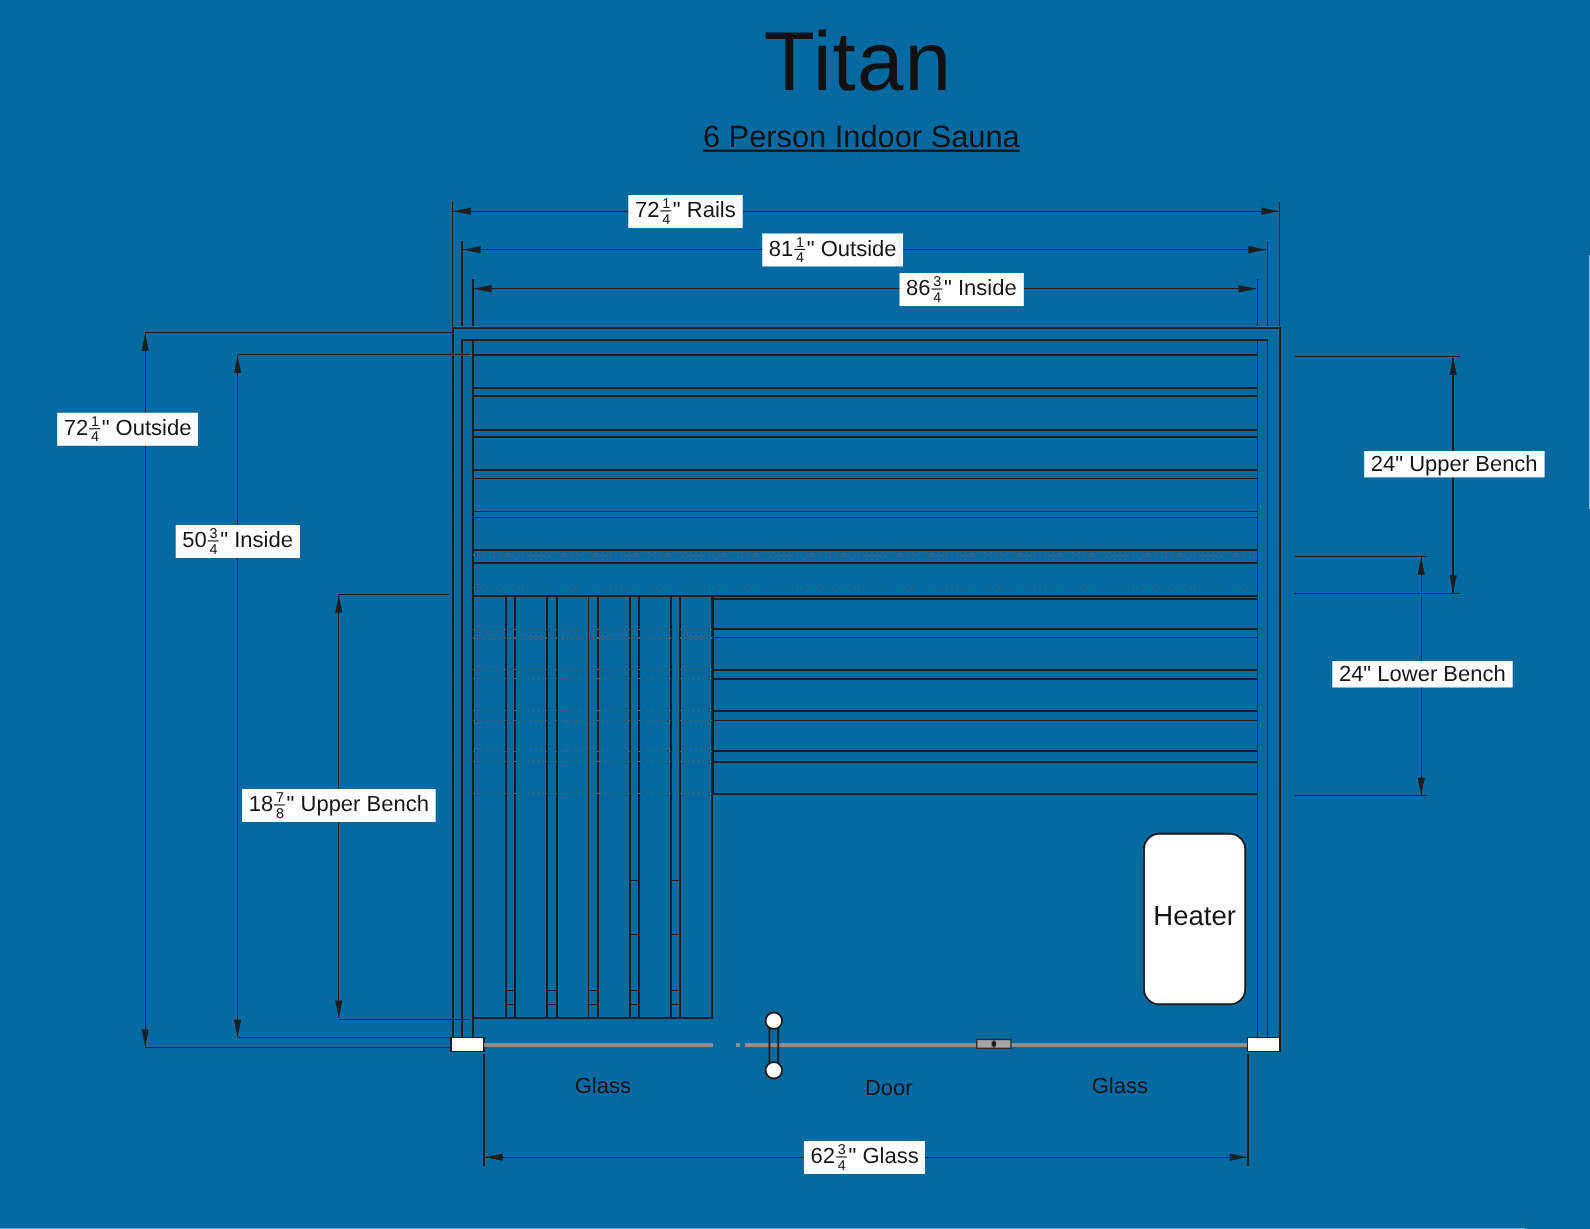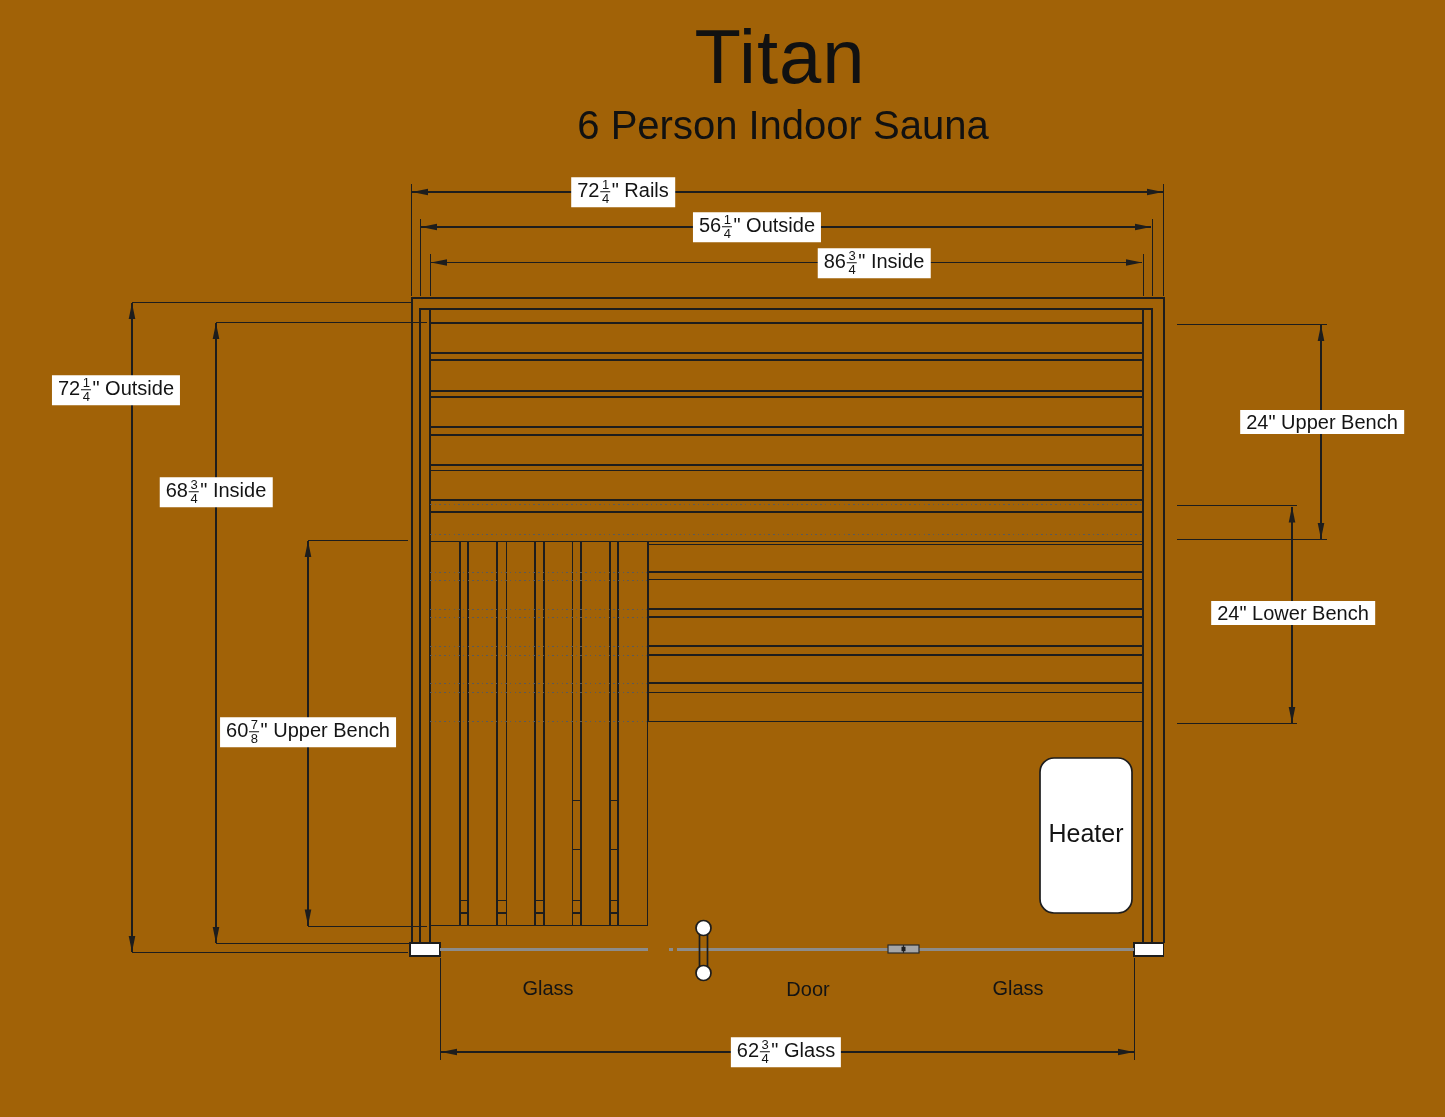--- a/index.html
+++ b/index.html
@@ -1,17 +1,17 @@
 <!DOCTYPE html>
 <html><head>
 <meta charset="utf-8">
 <style>
   html,body{margin:0;padding:0;background:#fff;}
   .canvas{
-    position:relative;width:1445px;height:1117px;background:#a16207;overflow:hidden;
+    position:relative;width:1445px;height:1117px;background:#0369a1;overflow:hidden;
     font-family:"Liberation Sans", sans-serif;color:#111;
   }
   .canvas svg{position:absolute;left:0;top:0;}
   
   .s2 {stroke:#1d1d1d;stroke-width:2;fill:none;}
   .s15{stroke:#1d1d1d;stroke-width:1.7;fill:none;}
   .s1 {stroke:#1d1d1d;stroke-width:1.2;fill:none;}
   .dim{stroke:#1d1d1d;stroke-width:1.2;fill:none;}
   .ext{stroke:#1d1d1d;stroke-width:1;fill:none;}
   .dot{stroke:#5a5a5a;stroke-width:1;fill:none;stroke-dasharray:1.5 3.2;}
@@ -20,21 +20,21 @@
   .glass{stroke:#8c8c8c;stroke-width:3.2;fill:none;}
   
   .lbl{position:absolute;transform:translate(-50%,-50%);white-space:nowrap;
        font-size:20px;line-height:1.1;color:#141414;}
   .bg{background:#fff;padding:1px 6px;}
   .frac{display:inline-flex;flex-direction:column;align-items:center;
         vertical-align:middle;font-size:13px;line-height:1.02;margin:0 1px;}
   .frac .num{border-bottom:1.3px solid #141414;padding:0 1.5px;}
   .frac .den{padding:0 1.5px;}
   .title{position:absolute;transform:translate(-50%,-50%);font-size:76px;letter-spacing:1px;white-space:nowrap;}
-  .subtitle{position:absolute;transform:translate(-50%,-50%);font-size:40px;white-space:nowrap;}
+  .subtitle{position:absolute;transform:translate(-50%,-50%);font-size:28px;white-space:nowrap;text-decoration:underline;}
 </style>
 </head>
 <body>
 
 <div class="canvas">
 
   <div class="title" style="left:780px;top:56px">Titan</div>
   <div class="subtitle" style="left:783px;top:125px">6 Person Indoor Sauna</div>
 
   <svg width="1445" height="1117" viewBox="0 0 1445 1117">
@@ -125,45 +125,45 @@
     </g>
   </svg>
 
   <div class="lbl bg" style="left:623px;top:192px">
     <span>72</span><span class="frac">
         <span class="num">1</span>
         <span class="den">4</span>
       </span><span>" Rails</span>
   </div>
   <div class="lbl bg" style="left:757px;top:227px">
-    <span>56</span><span class="frac">
+    <span>81</span><span class="frac">
         <span class="num">1</span>
         <span class="den">4</span>
       </span><span>" Outside</span>
   </div>
   <div class="lbl bg" style="left:874px;top:263px">
     <span>86</span><span class="frac">
         <span class="num">3</span>
         <span class="den">4</span>
       </span><span>" Inside</span>
   </div>
   <div class="lbl bg" style="left:116px;top:390px">
     <span>72</span><span class="frac">
         <span class="num">1</span>
         <span class="den">4</span>
       </span><span>" Outside</span>
   </div>
   <div class="lbl bg" style="left:216px;top:492px">
-    <span>68</span><span class="frac">
+    <span>50</span><span class="frac">
         <span class="num">3</span>
         <span class="den">4</span>
       </span><span>" Inside</span>
   </div>
   <div class="lbl bg" style="left:308px;top:732px">
-    <span>60</span><span class="frac">
+    <span>18</span><span class="frac">
         <span class="num">7</span>
         <span class="den">8</span>
       </span><span>" Upper Bench</span>
   </div>
   <div class="lbl bg" style="left:786px;top:1052px">
     <span>62</span><span class="frac">
         <span class="num">3</span>
         <span class="den">4</span>
       </span><span>" Glass</span>
   </div>

